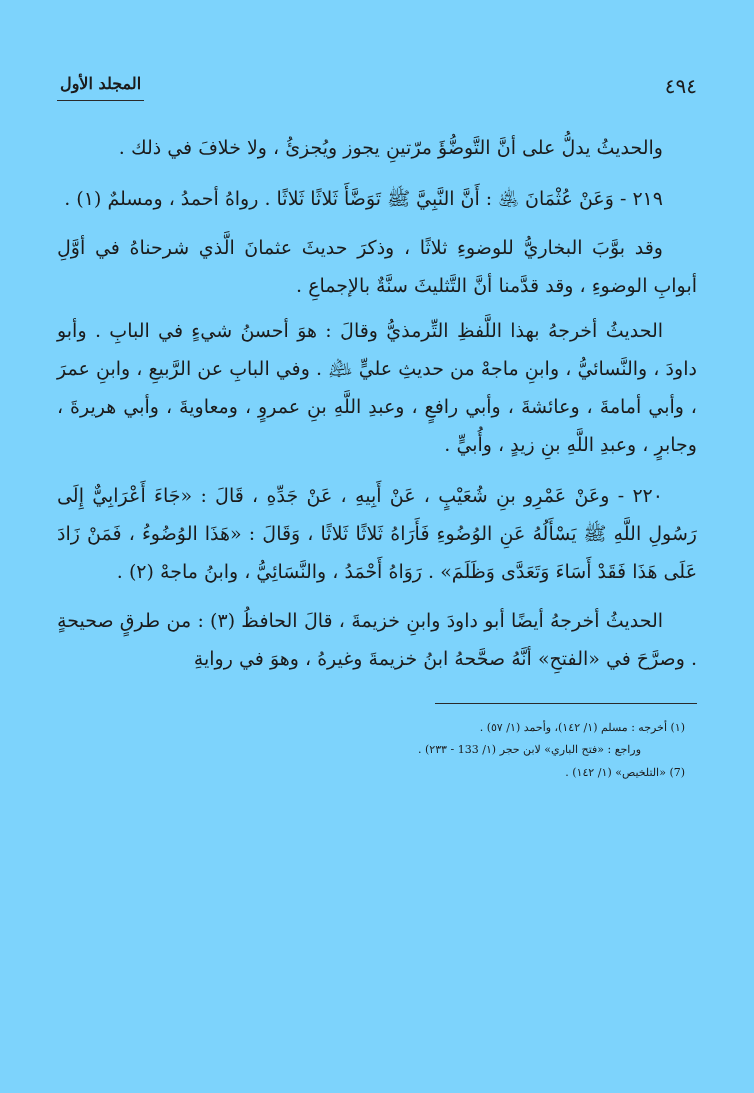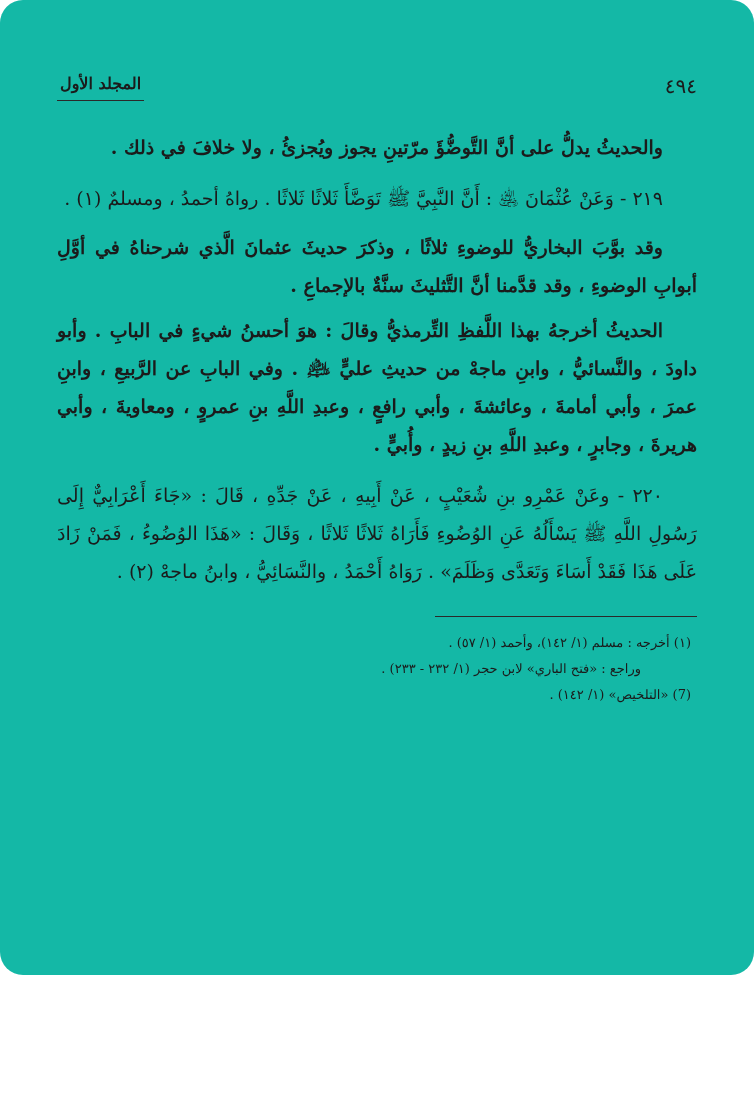--- a/index.html
+++ b/index.html
@@ -6,25 +6,24 @@
   html, body { background: #ffffff; }
   body {
     width: 754px;
     height: 1093px;
     overflow: hidden;
     font-family: "DejaVu Serif", "Liberation Serif", serif;
   }
   .page {
     position: relative;
     width: 754px;
-    height: 975px;
-    background: #14b8a6;
+    height: 1093px;
+    background: #7dd3fc;
     color: #1b1b1b;
     padding: 74px 57px 0 57px;
-    border-radius: 23px;
   }
   
   .page-header {
     direction: ltr;
     display: flex;
     justify-content: space-between;
     align-items: flex-start;
   }
   .volume-title {
     font-size: 16px;
@@ -42,42 +41,41 @@
   .page-body {
     direction: rtl;
     margin-top: 27px;
     font-size: 19px;
     line-height: 2.0;
     text-align: justify;
   }
   .page-body p {
     text-indent: 34px;
     margin: 0 0 7px 0;
-    font-weight: bold;
   }
   .page-body p.hadith {
     font-weight: normal;
     margin: 13px 0 11px 0;
   }
   
   .footnotes-section {
     direction: rtl;
     margin-top: 26px;
   }
   .footnote-rule {
     width: 262px;
     height: 0;
     border-top: 1.6px solid #2a2a2a;
     margin: 0 0 14px auto; 
   }
   .footnotes p {
-    font-size: 13px;
+    font-size: 11px;
     line-height: 1.85;
     text-align: right;
-    margin: 0 6px 2px 0;
+    margin: 0 12px 2px 0;
   }
   .footnotes p.fn-cont {
     margin-right: 56px;
   }
 </style>
 </head>
 <body>
 
 <div class="page">
 
@@ -85,24 +83,25 @@
     <div class="volume-title">المجلد الأول</div>
     <div class="page-number">٤٩٤</div>
   </header>
 
   <main class="page-body" lang="ar">
     <p>والحديثُ يدلُّ على أنَّ التَّوضُّؤَ مرّتينِ يجوز ويُجزئُ ، ولا خلافَ في ذلك .</p>
     <p class="hadith">٢١٩ - وَعَنْ عُثْمَانَ ﵁ : أَنَّ النَّبِيَّ ﷺ تَوَضَّأَ ثَلاثًا ثَلاثًا . رواهُ أحمدُ ، ومسلمٌ (١) .</p>
     <p>وقد بوَّبَ البخاريُّ للوضوءِ ثلاثًا ، وذكرَ حديثَ عثمانَ الَّذي شرحناهُ في أوَّلِ أبوابِ الوضوءِ ، وقد قدَّمنا أنَّ التَّثليثَ سنَّةٌ بالإجماعِ .</p>
     <p>الحديثُ أخرجهُ بهذا اللَّفظِ التِّرمذيُّ وقالَ : هوَ أحسنُ شيءٍ في البابِ . وأبو داودَ ، والنَّسائيُّ ، وابنِ ماجهْ من حديثِ عليٍّ ﵇ . وفي البابِ عن الرَّبيعِ ، وابنِ عمرَ ، وأبي أمامةَ ، وعائشةَ ، وأبي رافعٍ ، وعبدِ اللَّهِ بنِ عمروٍ ، ومعاويةَ ، وأبي هريرةَ ، وجابرٍ ، وعبدِ اللَّهِ بنِ زيدٍ ، وأُبيٍّ .</p>
     <p class="hadith">٢٢٠ - وعَنْ عَمْرِو بنِ شُعَيْبٍ ، عَنْ أَبِيهِ ، عَنْ جَدِّهِ ، قَالَ : «جَاءَ أَعْرَابِيٌّ إِلَى رَسُولِ اللَّهِ ﷺ يَسْأَلُهُ عَنِ الوُضُوءِ فَأَرَاهُ ثَلاثًا ثَلاثًا ، وَقَالَ : «هَذَا الوُضُوءُ ، فَمَنْ زَادَ عَلَى هَذَا فَقَدْ أَسَاءَ وَتَعَدَّى وَظَلَمَ» . رَوَاهُ أَحْمَدُ ، والنَّسَائِيُّ ، وابنُ ماجهْ (٢) .</p>
+    <p>الحديثُ أخرجهُ أيضًا أبو داودَ وابنِ خزيمةَ ، قالَ الحافظُ (٣) : من طرقٍ صحيحةٍ . وصرَّحَ في «الفتحِ» أنَّهُ صحَّحهُ ابنُ خزيمةَ وغيرهُ ، وهوَ في روايةِ</p>
   </main>
 
   <footer class="footnotes-section" lang="ar">
     <div class="footnote-rule"></div>
     <div class="footnotes">
       <p>(١) أخرجه : مسلم (١/ ١٤٢)، وأحمد (١/ ٥٧) .</p>
-      <p class="fn-cont">وراجع : «فتح الباري» لابن حجر (١/ ٢٣٢ - ٢٣٣) .</p>
+      <p class="fn-cont">وراجع : «فتح الباري» لابن حجر (١/ 133 - ٢٣٣) .</p>
       <p>(7) «التلخيص» (١/ ١٤٢) .</p>
     </div>
   </footer>
 
 </div>
 
 </body></html>

